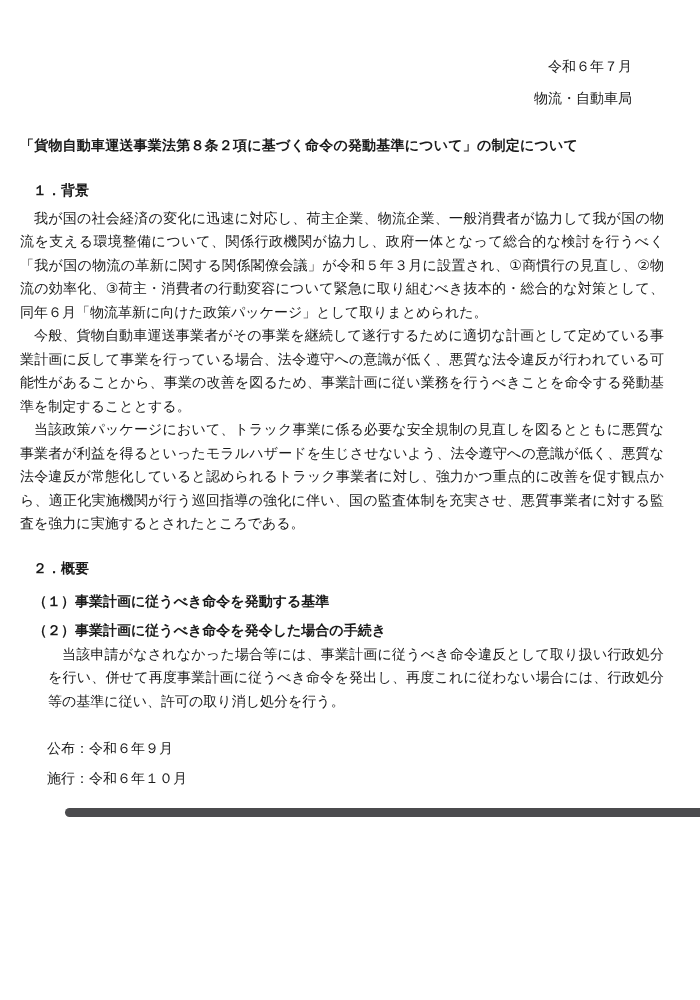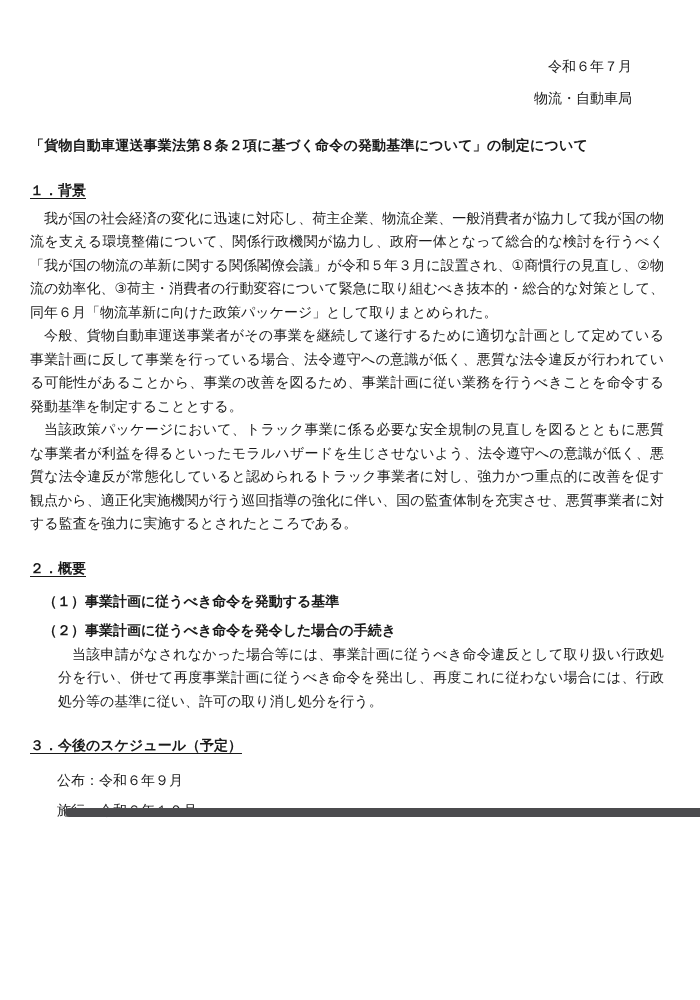--- a/index.html
+++ b/index.html
@@ -6,36 +6,36 @@
   .page {
     position: relative;
     width: 700px;
     height: 819px;
     box-sizing: border-box;
     background: #ffffff;
     color: #1a1a1a;
     font-family: "Liberation Sans", "DejaVu Sans", sans-serif;
     font-size: 14px;
     line-height: 23.5px;
-    padding: 56px 36px 0 30px;
+    padding: 56px 36px 0 20px;
     overflow: hidden;
   }
   .header { text-align: right; padding-right: 32px; }
   .header-line { line-height: 20px; margin-bottom: 12px; }
   .doc-title {
     margin-top: 26px;
     font-weight: 700;
     letter-spacing: 0.2px;
   }
   .section { margin-top: 21px; }
   .sec-heading {
     display: inline-block;
     font-weight: 700;
-    text-decoration: underline;
     text-underline-offset: 3px;
+    margin-left: 13px;
     margin-bottom: 6px;
     line-height: 21px;
   }
   .para {
     margin: 0;
     text-align: justify;
     text-indent: 1em;
   }
   .sub-item { margin-top: 3px; }
   .sub-title {
@@ -83,21 +83,20 @@
 
     <div class="sub-item">
       <div class="sub-title">（２）事業計画に従うべき命令を発令した場合の手続き</div>
       <div class="sub-body">
         <p class="para">当該申請がなされなかった場合等には、事業計画に従うべき命令違反として取り扱い行政処分を行い、併せて再度事業計画に従うべき命令を発出し、再度これに従わない場合には、行政処分等の基準に従い、許可の取り消し処分を行う。</p>
       </div>
     </div>
   </div>
 
   <div class="section">
-    <div><span class="sec-heading">３．今後のスケジュール（予定）</span></div>
     <div class="schedule">
       <div class="sched-line">公布：令和６年９月</div>
       <div class="sched-line">施行：令和６年１０月</div>
     </div>
   </div>
 
   <div class="scrollbar-thumb" style="background: rgb(75, 75, 78);"></div>
 
 </div>
 

